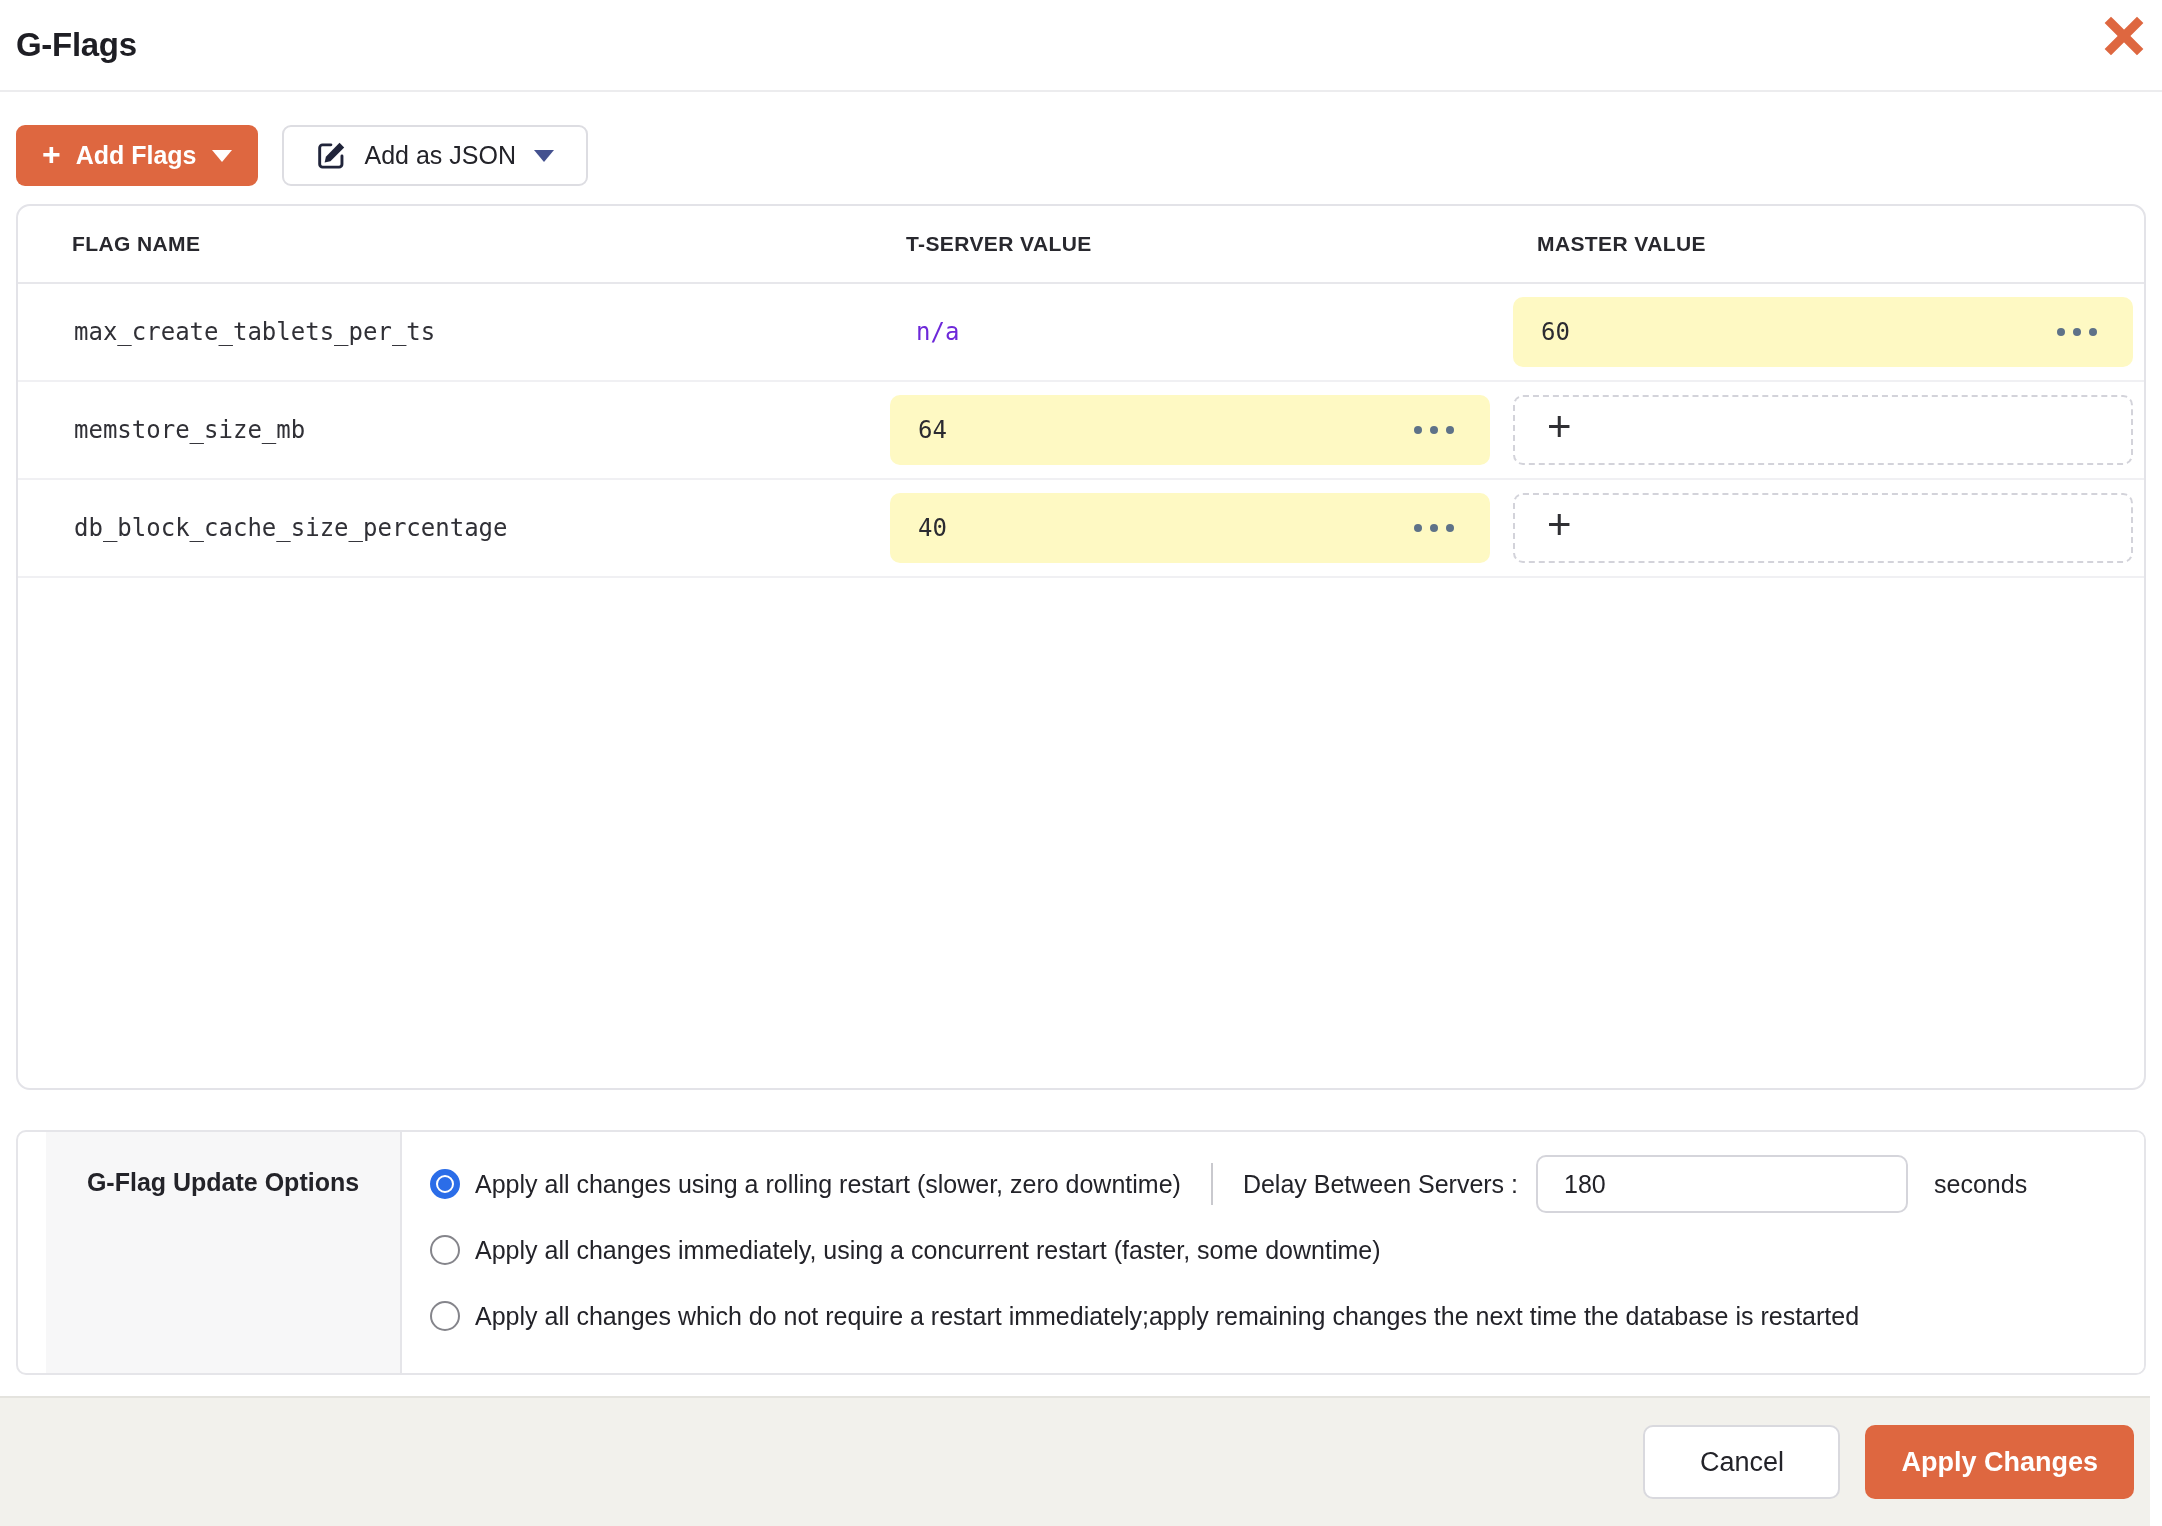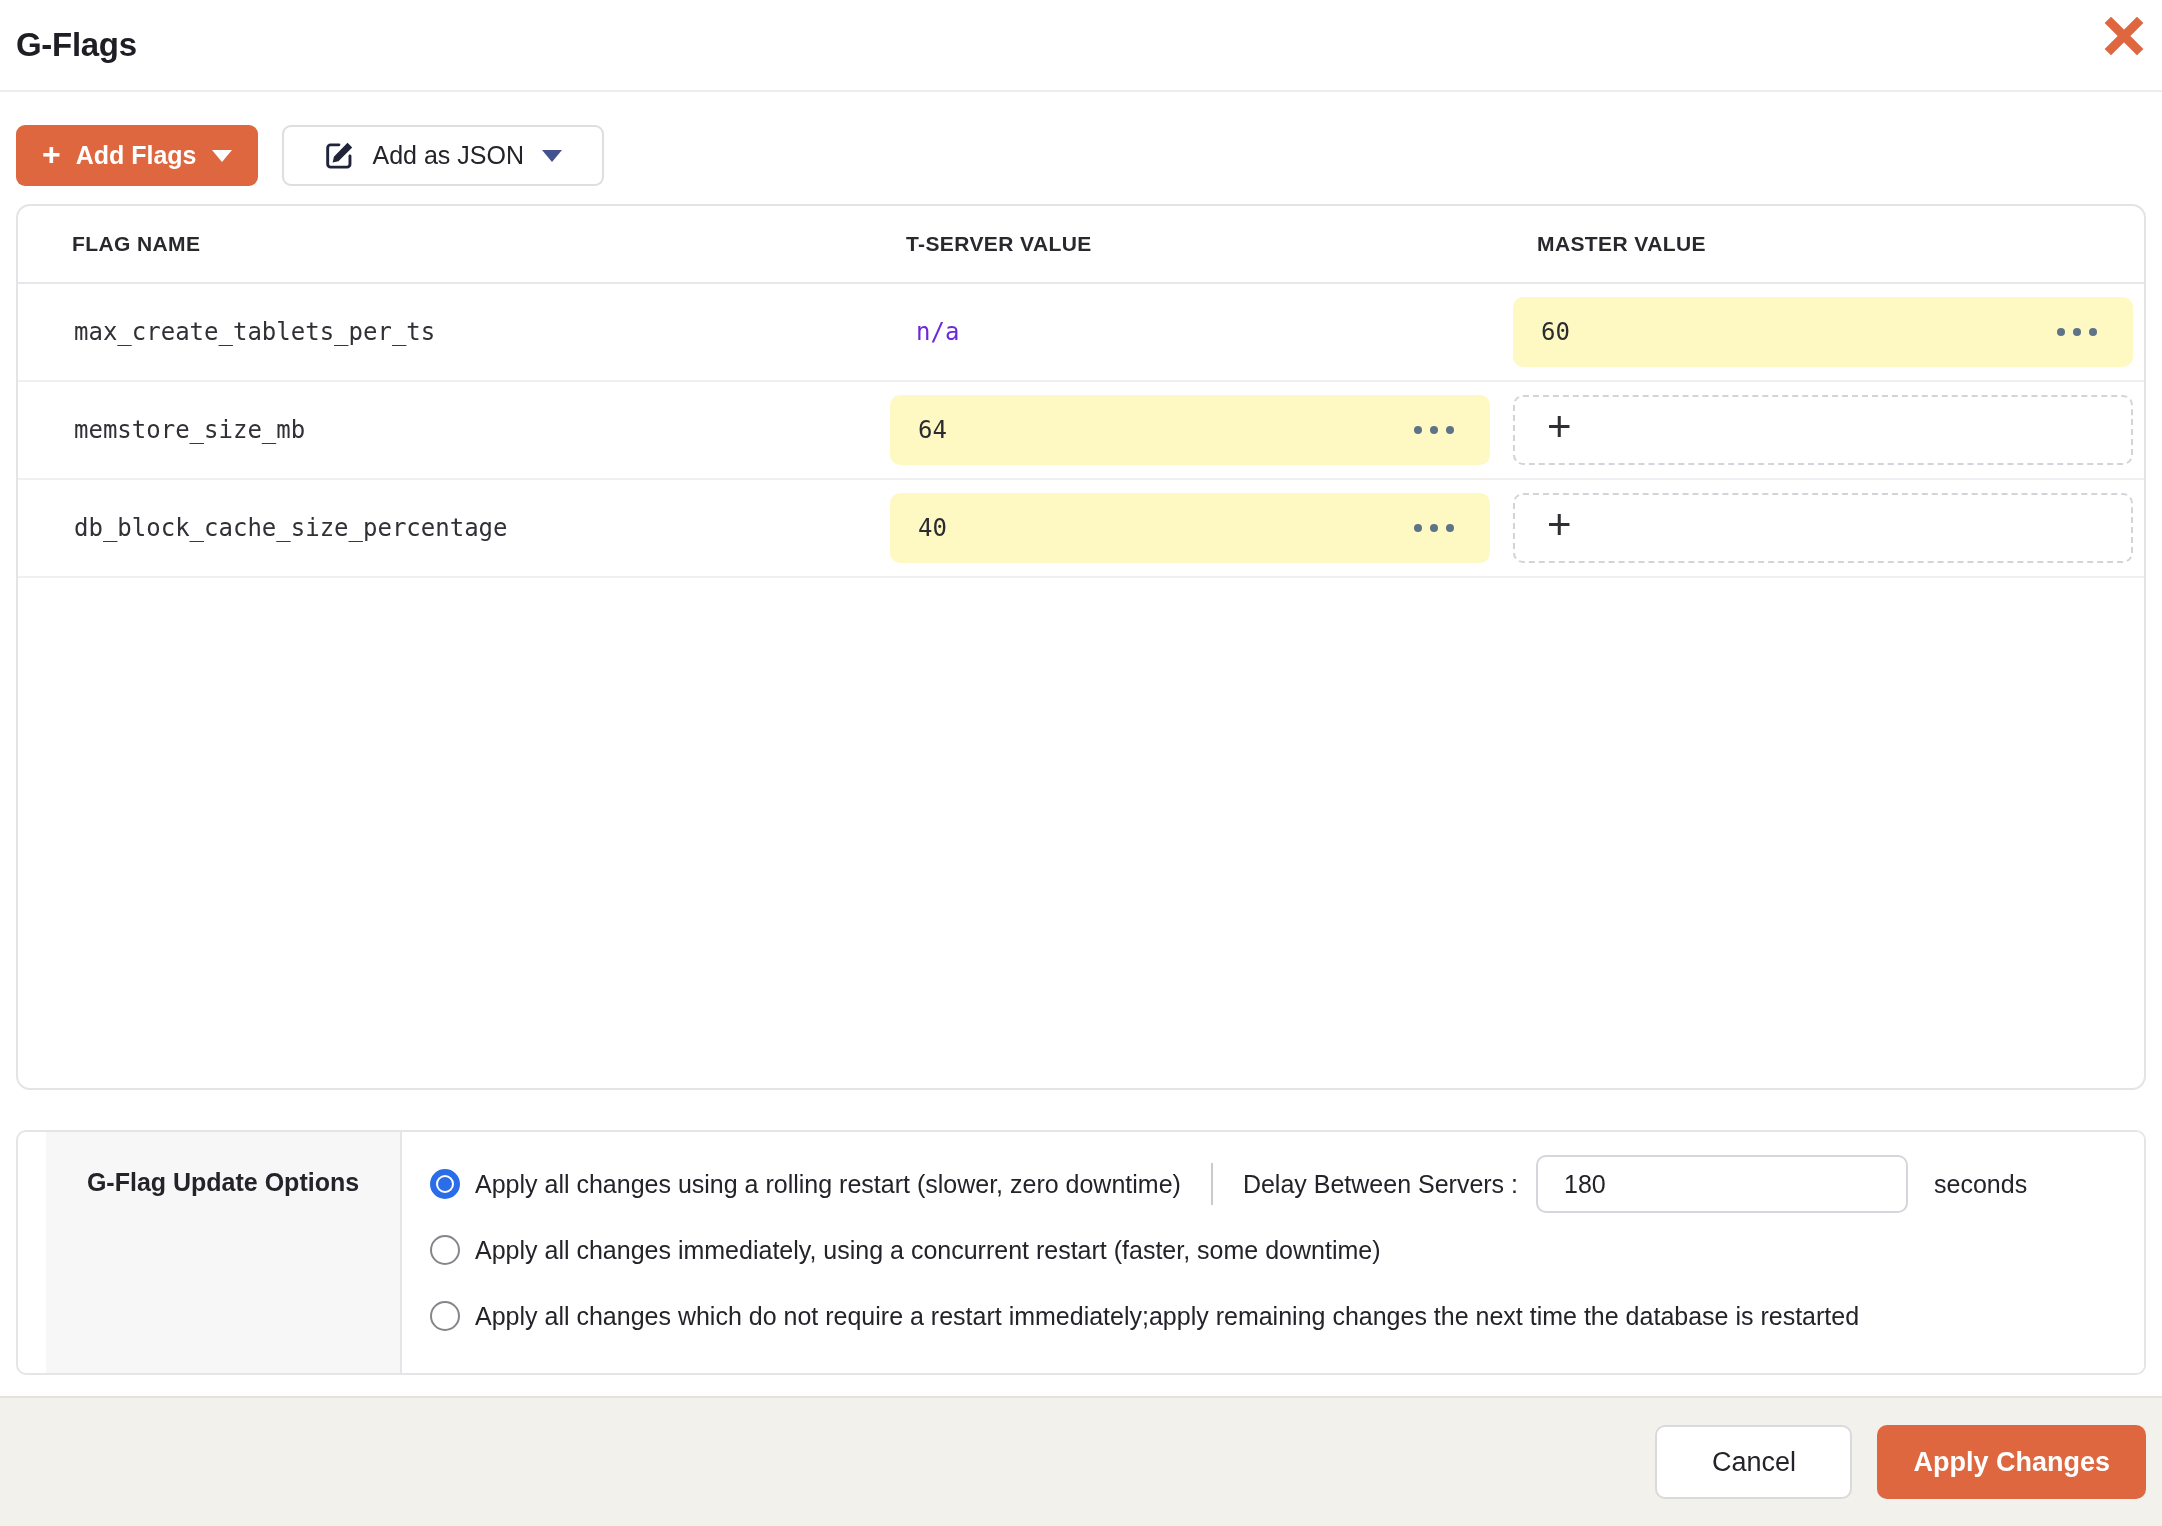--- a/index.html
+++ b/index.html
@@ -24,21 +24,21 @@
   
   .toolbar { margin:33px 16px 18px 16px; display:flex; gap:24px; }
   .btn { cursor:pointer; border:none; display:flex; align-items:center; border-radius:9px; }
   .btn-add-flags {
     height:61px; background:#DE6740; color:#fff; padding:0 26px; gap:15px;
     font-size:25px; font-weight:700; font-family:"Liberation Sans",sans-serif;
   }
   .plus-icon-white { font-size:32px; font-weight:700; line-height:1; transform:translateY(-2px); }
   .caret-down { width:0; height:0; border-left:10px solid transparent; border-right:10px solid transparent; border-top:12px solid currentColor; }
   .btn-add-json {
-    height:61px; background:#fff; border:2px solid #DDDDE2; padding:0 40px; gap:18px;
+    height:61px; background:#fff; border:2px solid #DDDDE2; padding:0 32px; gap:18px;
     font-size:25px; color:#232329; font-family:"Liberation Sans",sans-serif;
   }
   .json-caret { color:#44518F; }
 
   
   .table-card {
     margin:0 16px; height:886px;
     border:2px solid #E3E3E8; border-radius:14px;
     display:flex; flex-direction:column; background:#fff; overflow:hidden;
   }
@@ -92,21 +92,21 @@
   .delay-label { margin-right:18px; }
   .delay-input {
     width:372px; height:58px; border:2px solid #D5D5DB; border-radius:10px;
     padding:0 26px; font-size:25px; color:#232329; background:#fff; outline:none;
     font-family:"Liberation Sans",sans-serif;
   }
   .seconds-label { margin-left:26px; }
 
   
   .modal-footer {
-    position:absolute; left:0; right:0; bottom:0; height:130px;
+    position:absolute; left:0; right:12px; bottom:0; height:130px;
     background:#F2F1EC; border-top:2px solid #E4E3DE;
     display:flex; align-items:center; justify-content:flex-end; gap:25px; padding-right:16px;
   }
   .btn-cancel {
     width:197px; height:74px; background:#fff; border:2px solid #D9D9DE; border-radius:10px;
     font-size:27px; color:#232329; justify-content:center; font-family:"Liberation Sans",sans-serif;
   }
   .btn-apply {
     height:74px; padding:0 36px; background:#DE6740; border-radius:10px;
     font-size:27px; font-weight:700; color:#fff; justify-content:center; font-family:"Liberation Sans",sans-serif;

